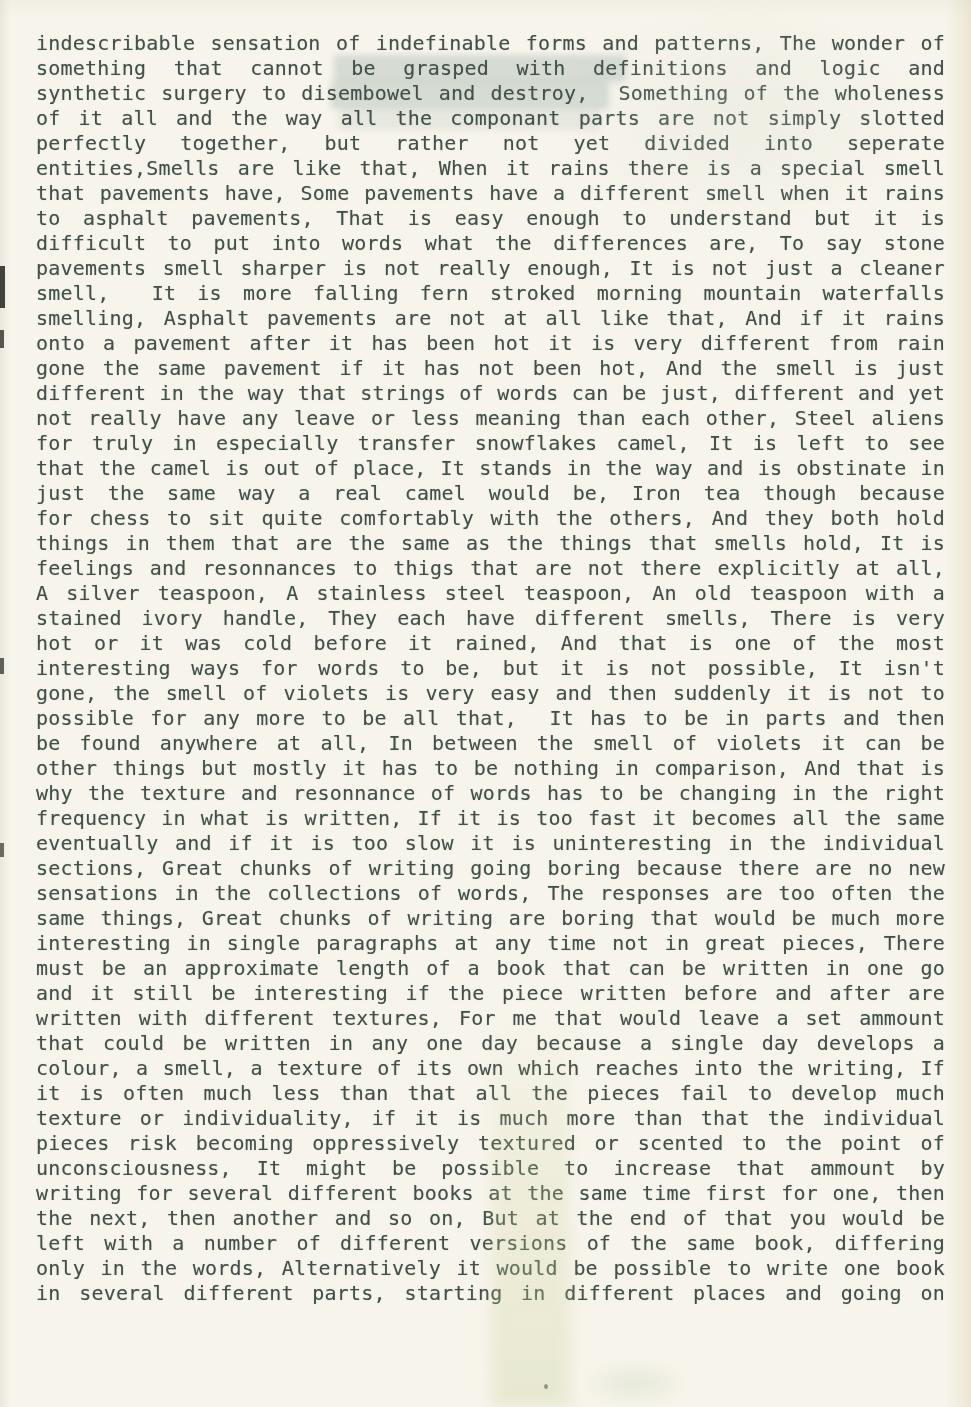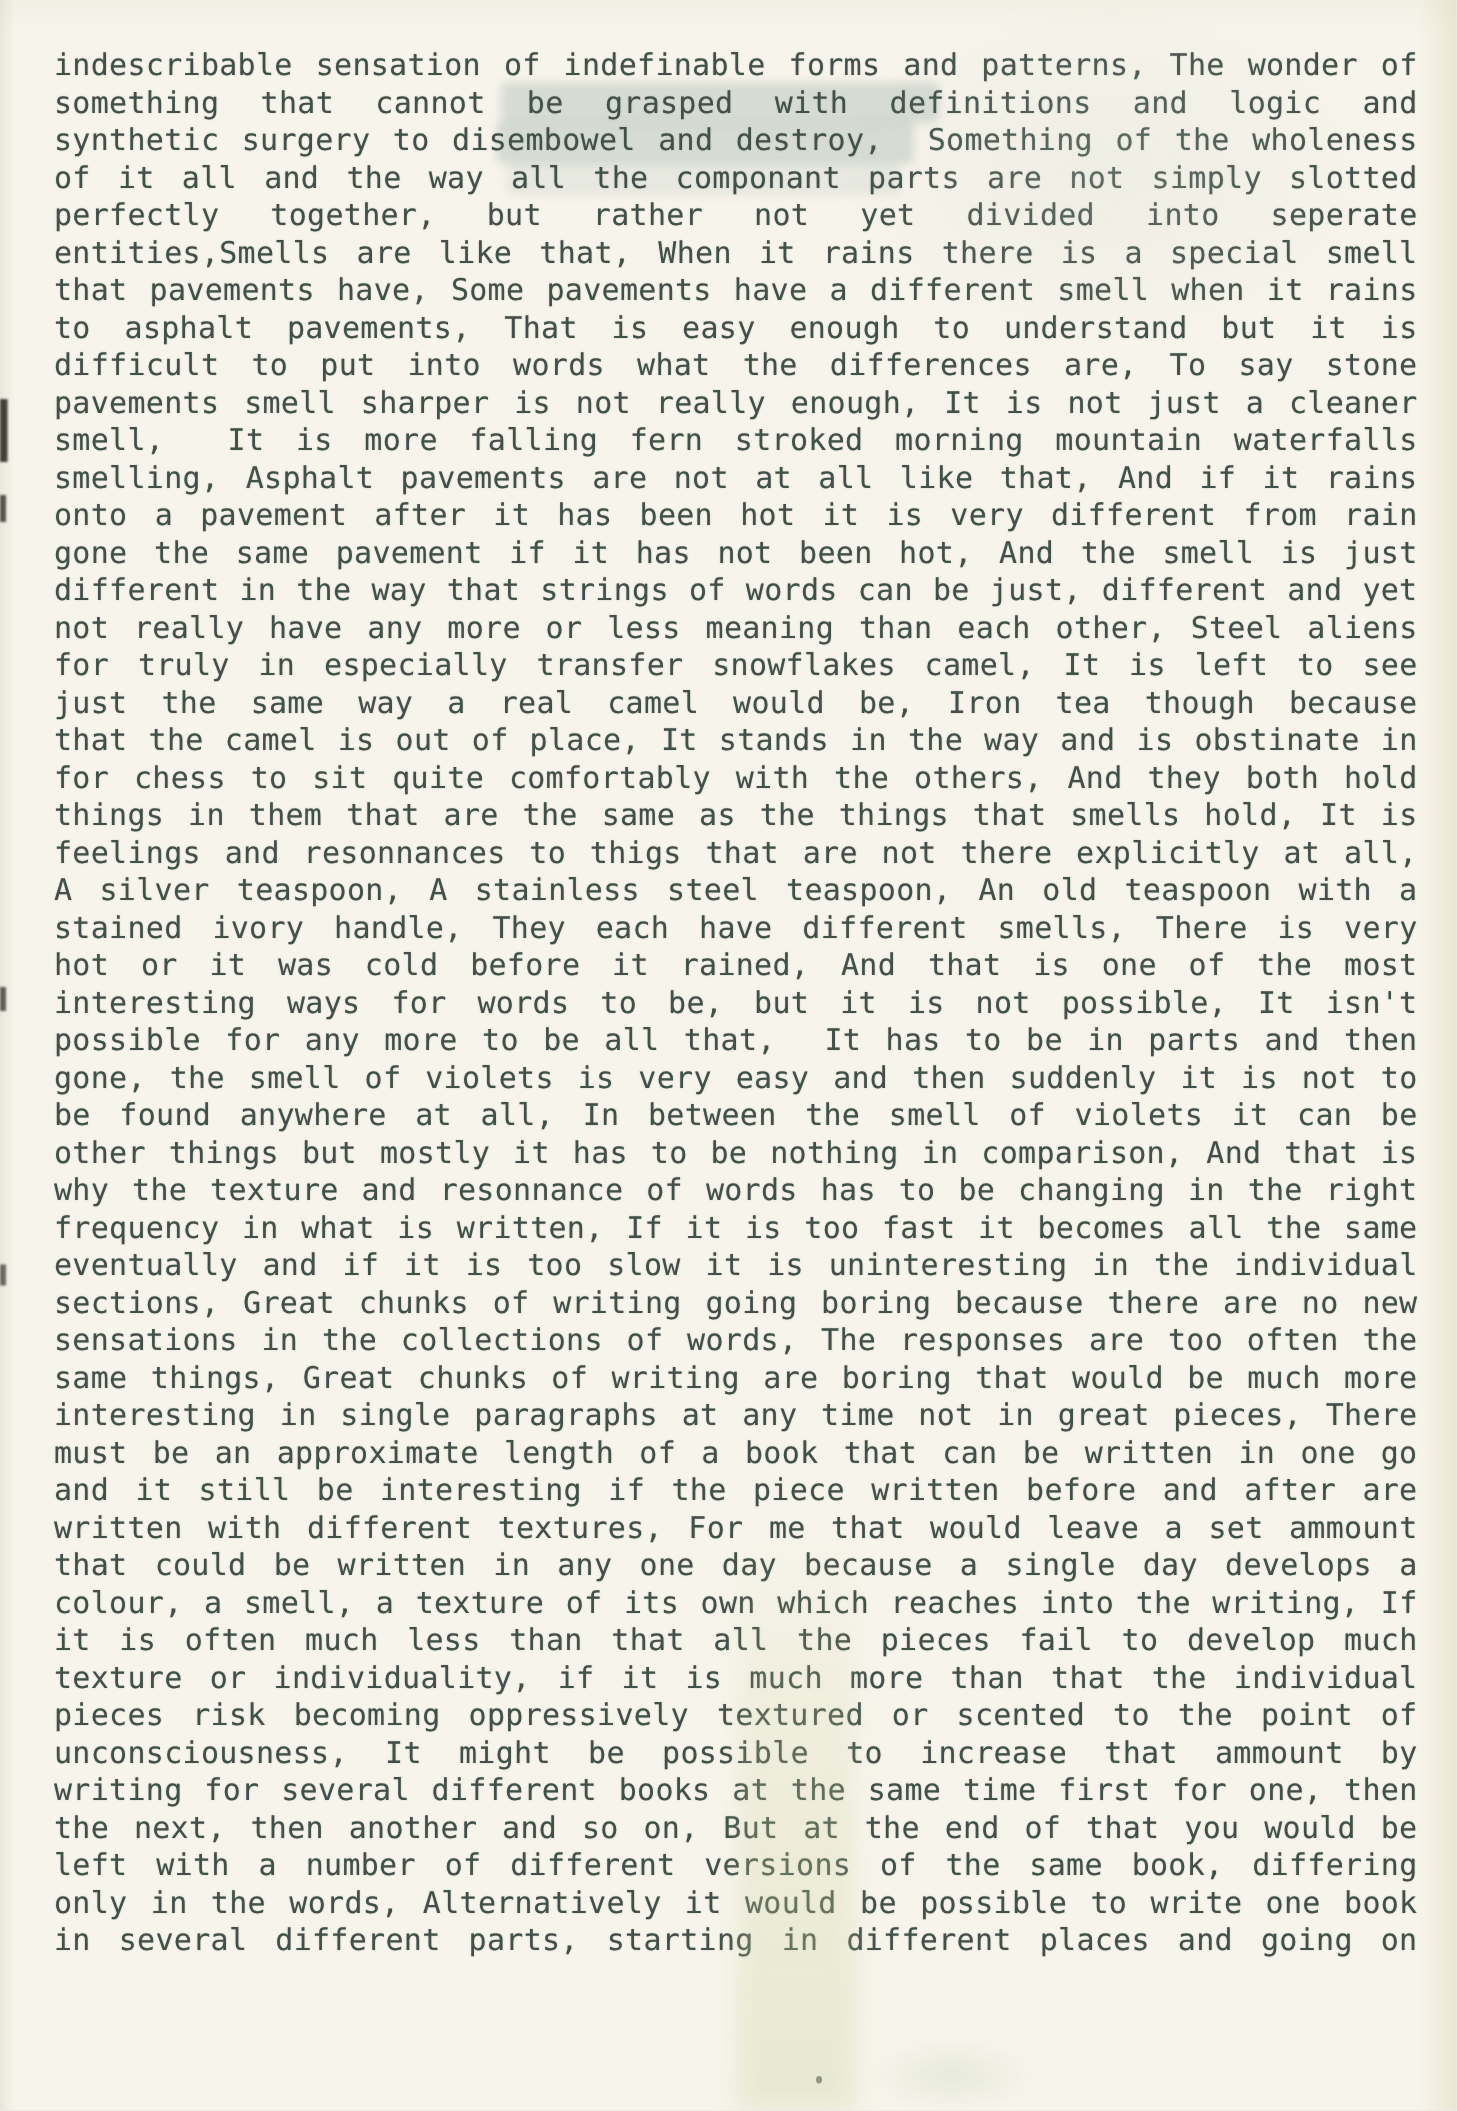--- a/index.html
+++ b/index.html
@@ -121,33 +121,33 @@
       <div class="line">entities,Smells are like that, When it rains there is a special smell</div>
       <div class="line">that pavements have, Some pavements have a different smell when it rains</div>
       <div class="line">to asphalt pavements, That is easy enough to understand but it is</div>
       <div class="line">difficult to put into words what the differences are, To say stone</div>
       <div class="line">pavements smell sharper is not really enough, It is not just a cleaner</div>
       <div class="line">smell,&nbsp; It is more falling fern stroked morning mountain waterfalls</div>
       <div class="line">smelling, Asphalt pavements are not at all like that, And if it rains</div>
       <div class="line">onto a pavement after it has been hot it is very different from rain</div>
       <div class="line">gone the same pavement if it has not been hot, And the smell is just</div>
       <div class="line">different in the way that strings of words can be just, different and yet</div>
-      <div class="line">not really have any more or less meaning than each other, Steel aliens</div>
+      <div class="line">not really have any leave or less meaning than each other, Steel aliens</div>
       <div class="line">for truly in especially transfer snowflakes camel, It is left to see</div>
+      <div class="line">that the camel is out of place, It stands in the way and is obstinate in</div>
       <div class="line">just the same way a real camel would be, Iron tea though because</div>
-      <div class="line">that the camel is out of place, It stands in the way and is obstinate in</div>
       <div class="line">for chess to sit quite comfortably with the others, And they both hold</div>
       <div class="line">things in them that are the same as the things that smells hold, It is</div>
       <div class="line">feelings and resonnances to thigs that are not there explicitly at all,</div>
       <div class="line">A silver teaspoon, A stainless steel teaspoon, An old teaspoon with a</div>
       <div class="line">stained ivory handle, They each have different smells, There is very</div>
       <div class="line">hot or it was cold before it rained, And that is one of the most</div>
       <div class="line">interesting ways for words to be, but it is not possible, It isn't</div>
+      <div class="line">gone, the smell of violets is very easy and then suddenly it is not to</div>
       <div class="line">possible for any more to be all that,&nbsp; It has to be in parts and then</div>
-      <div class="line">gone, the smell of violets is very easy and then suddenly it is not to</div>
       <div class="line">be found anywhere at all, In between the smell of violets it can be</div>
       <div class="line">other things but mostly it has to be nothing in comparison, And that is</div>
       <div class="line">why the texture and resonnance of words has to be changing in the right</div>
       <div class="line">frequency in what is written, If it is too fast it becomes all the same</div>
       <div class="line">eventually and if it is too slow it is uninteresting in the individual</div>
       <div class="line">sections, Great chunks of writing going boring because there are no new</div>
       <div class="line">sensations in the collections of words, The responses are too often the</div>
       <div class="line">same things, Great chunks of writing are boring that would be much more</div>
       <div class="line">interesting in single paragraphs at any time not in great pieces, There</div>
       <div class="line">must be an approximate length of a book that can be written in one go</div>

